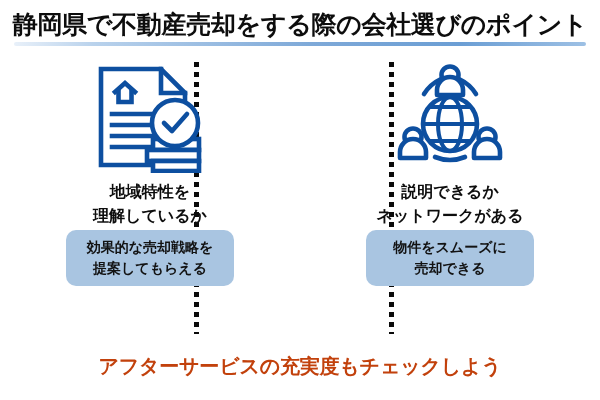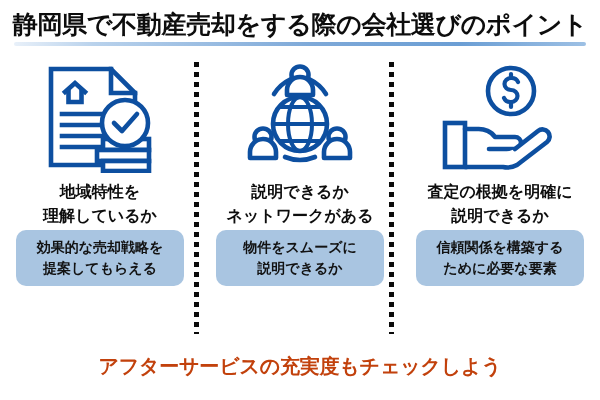--- a/index.html
+++ b/index.html
@@ -231,50 +231,24 @@
           <g stroke="#0d4fa0" stroke-width="4.6" fill="#ffffff" stroke-linejoin="round">
             <circle cx="96" cy="76" r="8.5"></circle>
             <path d="M83 97 V91 A13 13 0 0 1 109 91 V97 Z"></path>
           </g>
         </svg>
       </div>
       <div class="caption">説明できるか
 ネットワークがある</div>
       <div class="benefit">
         <span class="benefit-text">物件をスムーズに
-説明できるか</span>
+売却できる</span>
       </div>
     </div>
 
-    <div class="column">
-      <div class="icon-wrap">
-        <svg width="122" height="112" viewBox="0 0 122 112" fill="none" aria-hidden="true">
-
-          <circle cx="72" cy="30" r="23" fill="#ffffff" stroke="#0d4fa0" stroke-width="4.6"></circle>
-          <g stroke="#0d4fa0" stroke-width="4.2" fill="none" stroke-linecap="round" stroke-linejoin="round">
-            <path d="M79 21 A7 6 0 0 0 72 17 A6.5 6 0 0 0 72 29 A6.5 6 0 0 1 72 41 A7 6 0 0 1 65 37"></path>
-            <path d="M72 13 V17"></path>
-            <path d="M72 41 V46"></path>
-          </g>
-
-          <rect x="6" y="62" width="20" height="44" fill="#ffffff" stroke="#0d4fa0" stroke-width="4.6"></rect>
-
-          <g stroke="#0d4fa0" stroke-width="4.6" fill="#ffffff" stroke-linejoin="round" stroke-linecap="round">
-            <path d="M26 68 H38 A18 14 0 0 1 56 76 H76 A6 6 0 0 1 76 88 H50"></path>
-            <path d="M76 88 L99 70 A7 7 0 0 1 108 81 L78 104 A20 20 0 0 1 64 106 H26"></path>
-          </g>
-        </svg>
-      </div>
-      <div class="caption">査定の根拠を明確に
-説明できるか</div>
-      <div class="benefit">
-        <span class="benefit-text">信頼関係を構築する
-ために必要な要素</span>
-      </div>
-    </div>
 
   </div>
 
   <div class="footer">
     <span class="footer-text">アフターサービスの充実度もチェックしよう</span>
   </div>
 
 </div>
 
 </body></html>

